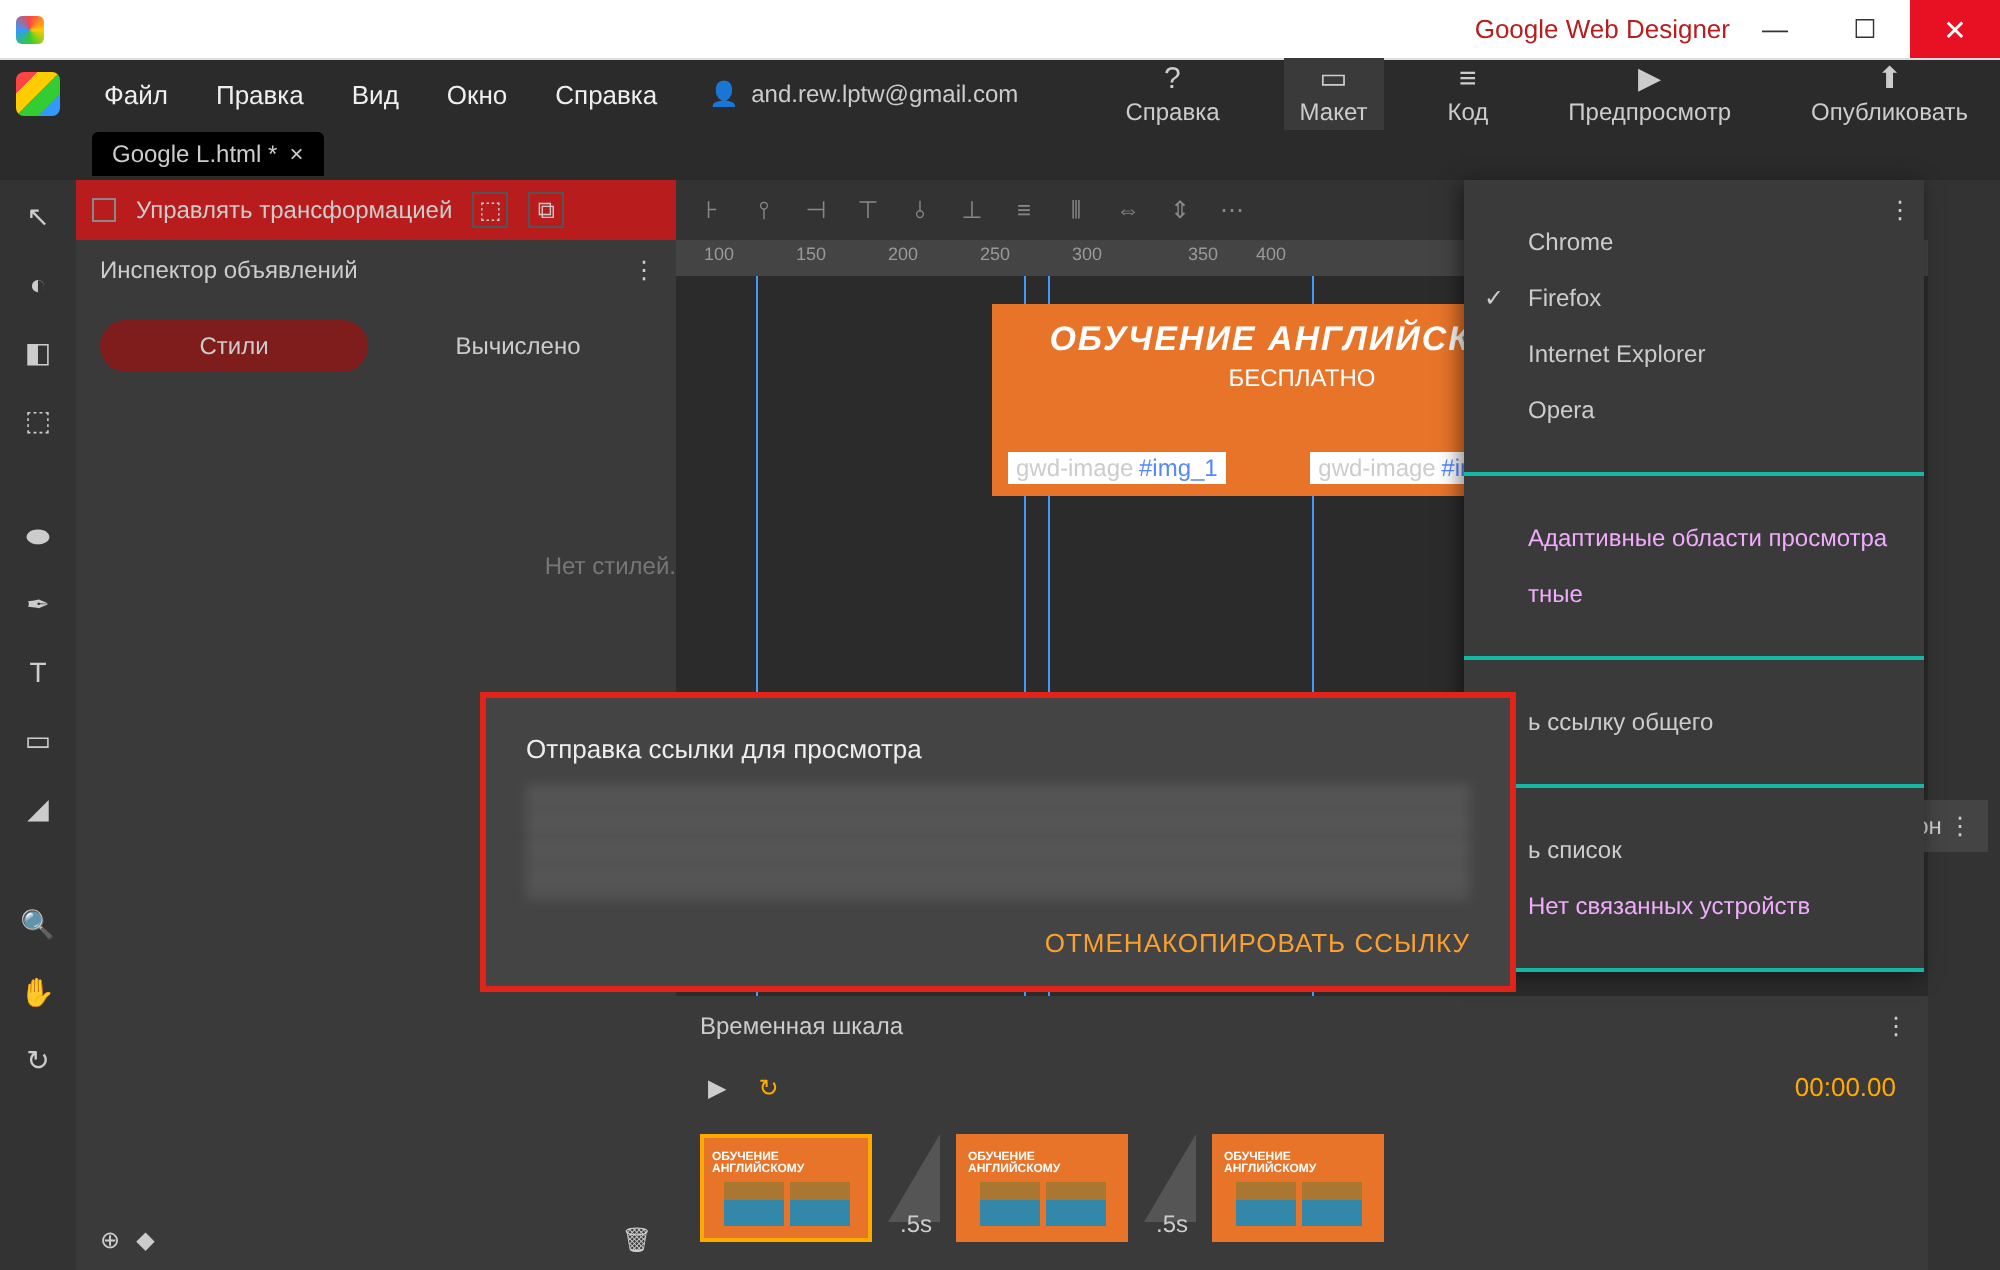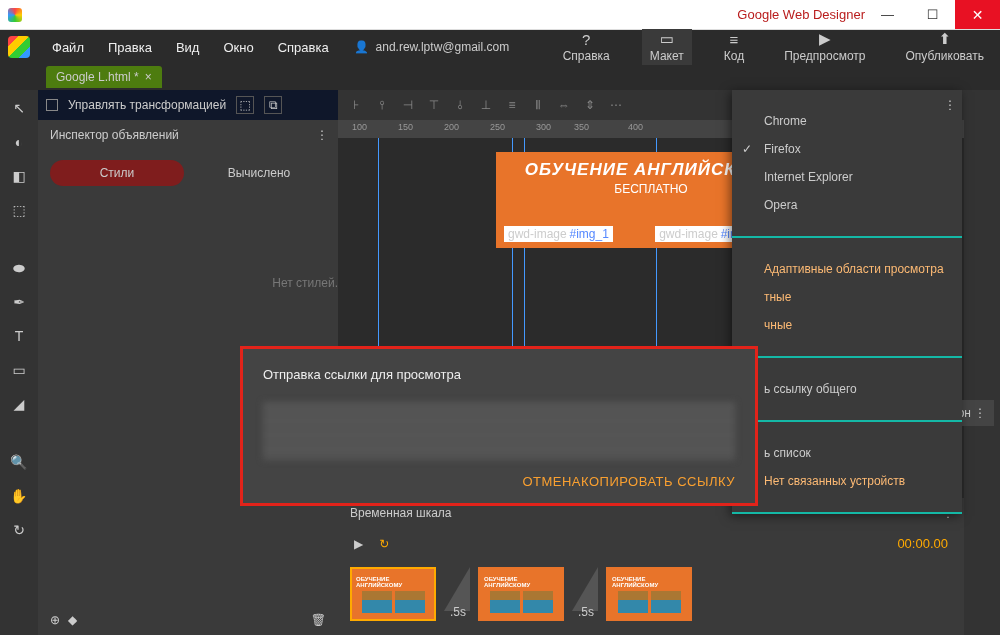--- a/index.html
+++ b/index.html
@@ -18,31 +18,31 @@
 .menubar{height:34px;background:#2b2b2b;display:flex;align-items:center;padding:0 8px;gap:4px}
 .app-icon{width:22px;height:22px;margin-right:8px;background:linear-gradient(135deg,#f44 0 25%,#fc0 25% 50%,#3c3 50% 75%,#39f 75%);border-radius:4px}
 .menu-item{padding:6px 10px;color:#eee;font-size:13px}
 .user-info{display:flex;align-items:center;gap:6px;margin-left:12px;color:#eee;font-size:12px}
 .toolbar-btns{margin-left:auto;display:flex;gap:24px;align-items:center}
 .tbtn{display:flex;flex-direction:column;align-items:center;gap:2px;color:#ccc;padding:2px 8px}
 .tbtn .ic{width:18px;height:16px;display:flex;align-items:center;justify-content:center;font-size:15px}
 .tbtn.active{background:#3a3a3a}
 
 .tabbar{height:26px;background:#2b2b2b;display:flex;align-items:center;padding-left:46px}
-.file-tab{background:#4d7c0f;padding:4px 10px;border-radius:3px 3px 0 0;display:flex;align-items:center;gap:6px;font-size:12px}
+.file-tab{background:#000000;padding:4px 10px;border-radius:3px 3px 0 0;display:flex;align-items:center;gap:6px;font-size:12px}
 .file-tab .x{font-size:12px}
 
 .main{display:flex;height:calc(100% - 30px - 34px - 26px);position:relative}
 
 .left-tools{width:38px;background:#333;display:flex;flex-direction:column;align-items:center;padding-top:6px;gap:10px}
 .tool{width:24px;height:24px;display:flex;align-items:center;justify-content:center;color:#ccc;font-size:14px}
 .tool-gap{height:14px}
 
 .left-panel{width:300px;background:#3a3a3a;display:flex;flex-direction:column}
-.optbar{height:30px;background:#0f172a;display:flex;align-items:center;padding:0 8px;gap:10px;font-size:12px}
+.optbar{height:30px;background:#b91c1c;display:flex;align-items:center;padding:0 8px;gap:10px;font-size:12px}
 .optbar .cb{width:12px;height:12px;border:1px solid #888}
 .optbar .ic{width:18px;height:18px;display:flex;align-items:center;justify-content:center;border:1px solid #555}
 .panel-hdr{padding:8px 12px;display:flex;justify-content:space-between;align-items:center;font-size:13px;color:#eee}
 .panel-tabs{display:flex;gap:16px;padding:0 12px;font-size:12px}
 .panel-tab{padding:6px 0;color:#aaa}
 .panel-tab.active{color:#fff;border-bottom:2px solid #fa0}
 .style-btns{display:flex;gap:8px;padding:10px 12px}
 .sbtn{flex:1;text-align:center;padding:6px;border-radius:14px;font-size:12px}
 .sbtn.active{background:#7f1d1d}
 .no-styles{padding:80px 0;text-align:right;color:#777;font-size:12px}
@@ -73,29 +73,29 @@
 .trans{width:26px;height:54px;display:flex;align-items:flex-end;color:#888;font-size:10px;position:relative}
 .trans::before{content:"";position:absolute;left:0;top:0;border-bottom:44px solid #555;border-left:26px solid transparent}
 .trans span{position:absolute;bottom:2px;right:4px}
 
 .right-panel{width:36px;background:#333}
 
 .dropdown{position:absolute;right:38px;top:0;width:230px;background:#3a3a3a;z-index:50;box-shadow:-2px 2px 10px rgba(0,0,0,.5)}
 .dd-sec{padding:17px 0;border-bottom:2px solid #14b8a6}
 .dd-item{padding:7px 16px 7px 32px;position:relative;font-size:12px}
 .dd-item.check::before{content:"✓";position:absolute;left:10px}
-.dd-item.dim{color:#fdba74}
+.dd-item.dim{color:#f0abfc}
 .dd-kebab{position:absolute;right:8px;top:8px;color:#ccc}
 .right-side-icons{position:absolute;right:40px;top:140px;width:70px;display:flex;flex-direction:column;gap:12px;align-items:flex-end;z-index:40}
 .rsi{color:#aaa;font-size:13px}
 .comp-tab{position:absolute;right:6px;top:310px;background:#444;padding:6px 10px;font-size:11px;z-index:40}
 
 .dialog-wrap{position:absolute;left:240px;top:256px;width:518px;z-index:100}
 .dialog{background:#444;padding:18px 20px 14px;border:3px solid #e2231a}
-.dlg-title{font-size:13px;color:#eee;margin-bottom:20px}
+.dlg-title{font-size:13px;color:#eee;margin-bottom:10px}
 .dlg-blur{height:58px;background:repeating-linear-gradient(#555 0 10px,#525252 10px 14px);filter:blur(3px);margin-bottom:14px}
 .dlg-btns{display:flex;justify-content:flex-end;}
 .dlg-btn{color:#faa030;font-size:13px;font-weight:500;letter-spacing:.5px}
 .kebab{letter-spacing:-2px}
 .lock{font-size:12px;color:#888}
 </style>
 </head>
 <body>
 
 <div class="win-titlebar">
@@ -207,21 +207,21 @@
       <span class="align-ic">⇔</span>
       <span class="align-ic">⇕</span>
       <span class="align-ic">⋯</span>
     </div>
     <div class="ruler">
       <span class="ruler-tick" style="left:14px">100</span>
       <span class="ruler-tick" style="left:60px">150</span>
       <span class="ruler-tick" style="left:106px">200</span>
       <span class="ruler-tick" style="left:152px">250</span>
       <span class="ruler-tick" style="left:198px">300</span>
-      <span class="ruler-tick" style="left:236px">350</span>
+      <span class="ruler-tick" style="left:256px">350</span>
       <span class="ruler-tick" style="left:290px">400</span>
     </div>
     <div class="canvas-area">
       <div class="guide-v" style="left:40px"></div>
       <div class="guide-v" style="left:174px"></div>
       <div class="guide-v" style="left:186px"></div>
       <div class="guide-v" style="left:318px"></div>
       <div class="canvas">
         <div class="canvas-title">ОБУЧЕНИЕ АНГЛИЙСКОМУ</div>
         <div class="canvas-sub">БЕСПЛАТНО</div>
@@ -282,21 +282,20 @@
     <span class="dd-kebab kebab">⋮</span>
     <div class="dd-sec">
       <div class="dd-item">Chrome</div>
       <div class="dd-item check">Firefox</div>
       <div class="dd-item">Internet Explorer</div>
       <div class="dd-item">Opera</div>
     </div>
     <div class="dd-sec">
       <div class="dd-item dim">Адаптивные области просмотра</div>
       <div class="dd-item dim">тные</div>
-      <div class="dd-item dim">чные</div>
     </div>
     <div class="dd-sec">
       <div class="dd-item">ь ссылку общего</div>
     </div>
     <div class="dd-sec">
       <div class="dd-item">ь список</div>
       <div class="dd-item dim">Нет связанных устройств</div>
     </div>
   </div>
 

